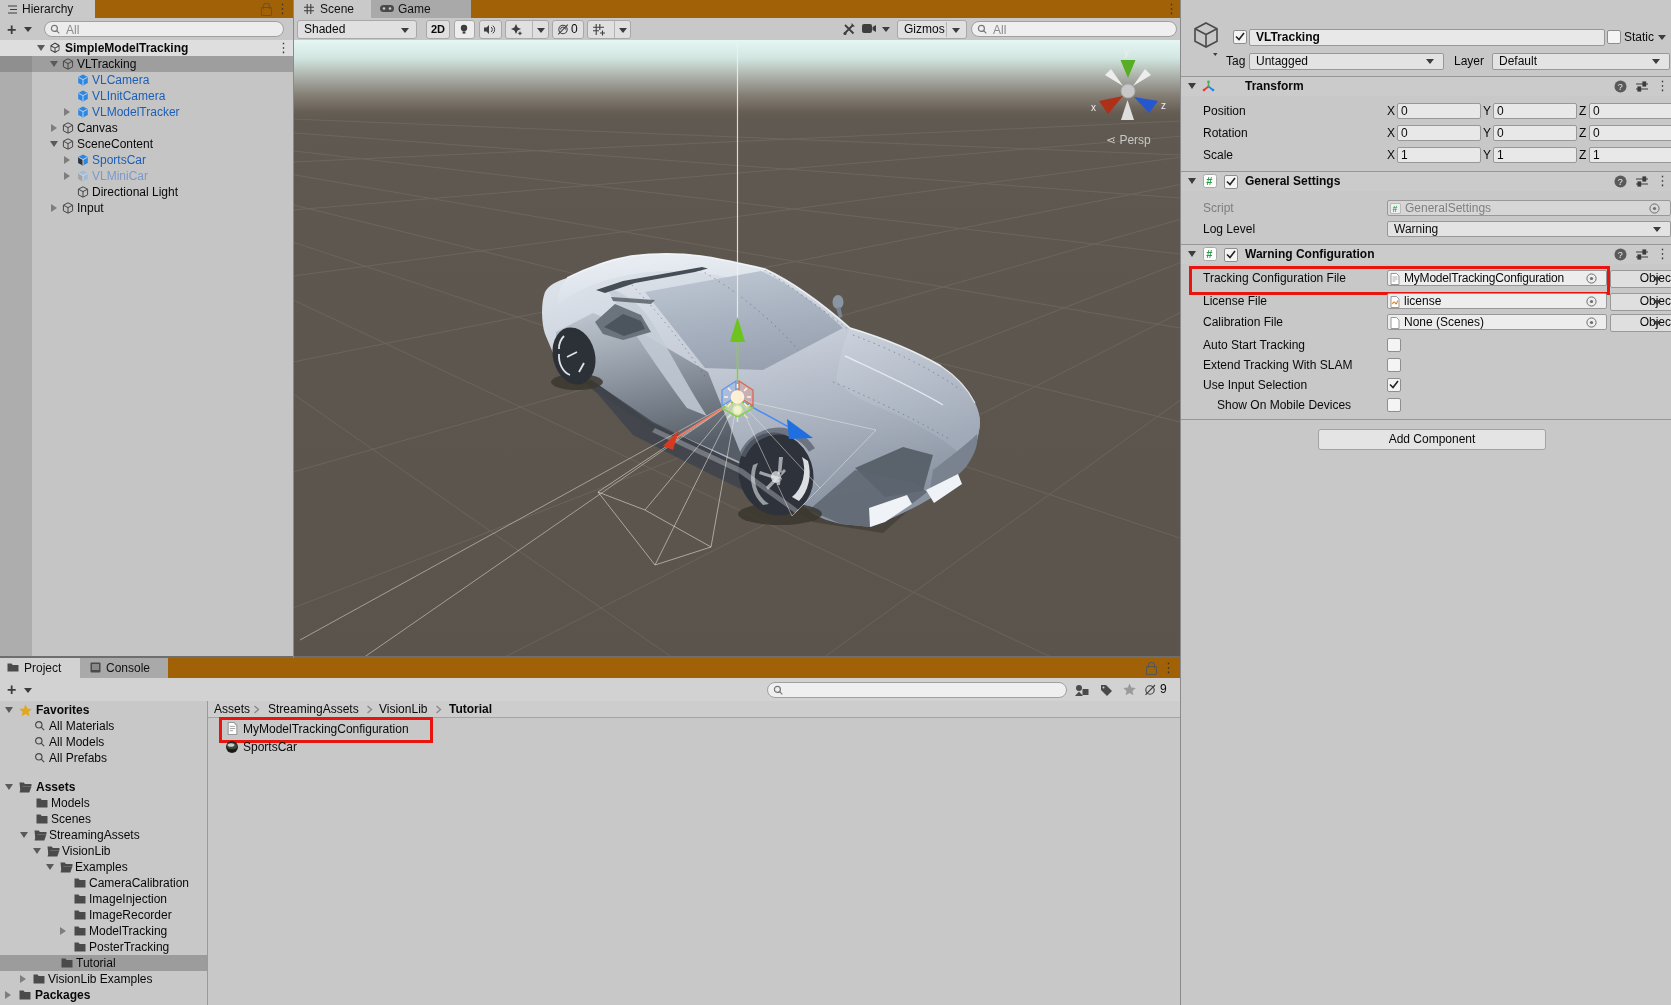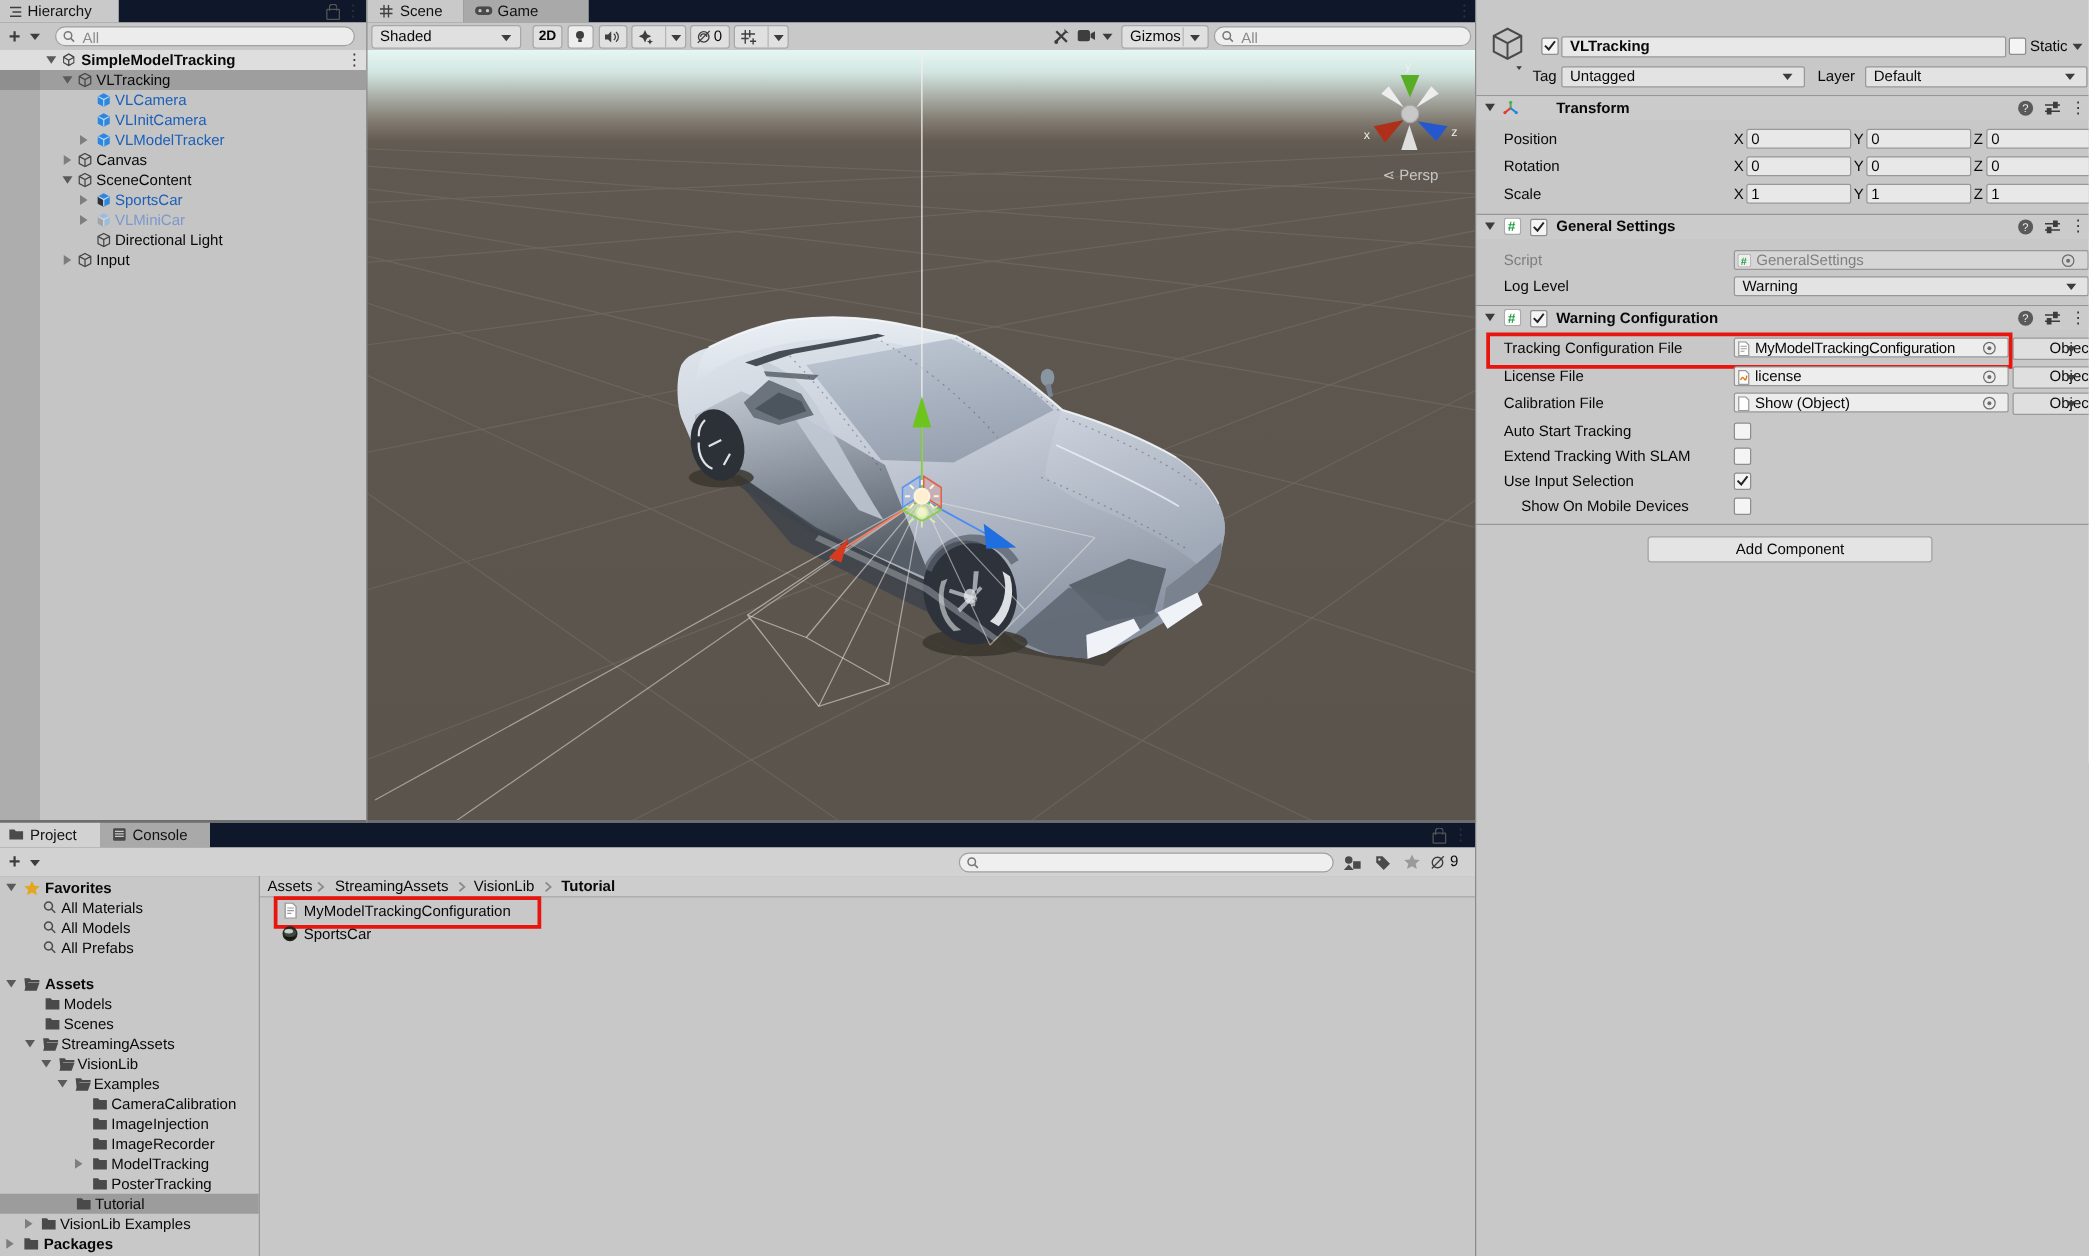--- a/index.html
+++ b/index.html
@@ -1,18 +1,18 @@
 <!DOCTYPE html>
 <html><head><meta charset="utf-8">
 <style>
 html,body{margin:0;padding:0}
 #root{position:relative;width:1671px;height:1005px;background:#C8C8C8;font-family:"Liberation Sans",sans-serif;font-size:12px;color:#090909;overflow:hidden}
 .abs{position:absolute}
 .row{position:absolute;height:16px;line-height:16px;white-space:nowrap}
-.tabbar{position:absolute;background:#0f172a}
+.tabbar{position:absolute;background:#a16207}
 .tab{position:absolute;top:0;height:100%;}
 .tab.on{background:#C9C9C9}
 .tab.off{background:#A9A9A9}
 .tablabel{position:absolute;top:2px;font-size:12px;color:#111}
 .tri-d{width:0;height:0;border-left:4.5px solid transparent;border-right:4.5px solid transparent;border-top:6px solid #5A5A5A;position:absolute}
 .tri-r{width:0;height:0;border-top:4.5px solid transparent;border-bottom:4.5px solid transparent;border-left:6px solid #7E7E7E;position:absolute}
 .dd{width:0;height:0;border-left:4px solid transparent;border-right:4px solid transparent;border-top:5px solid #3C3C3C;position:absolute}
 .dots:before{content:"\22EE";font-size:13px;color:#333}
 .lock{position:absolute;width:9px;height:7px;border:1px solid #555;border-radius:1px}
 .lock:before{content:"";position:absolute;left:1px;top:-5px;width:5px;height:5px;border:1px solid #555;border-bottom:none;border-radius:3px 3px 0 0}
@@ -597,21 +597,21 @@
           </svg>
   </div>
   <div class="objbtn" style="left:429px;top:0px;width:52px">Object<div class="dd" style="left:42px;top:6px"></div></div>
  </div>
  <div class="row" style="left:0;top:314px;width:490px">
         <span class="abs" style="left:22px">Calibration File</span>
   <div class="field" style="left:206px;top:0px;width:212px;background:#EDEDED">
    <svg class="abs" style="left:2px;top:2px" width="10" height="12" viewBox="0 0 10 12">
             <path d="M1 .5h5.5L9 3v8.5H1z" fill="#FFF" stroke="#999"></path>
           </svg>
-   <span style="margin-left:13px">Show (Object)</span>
+   <span style="margin-left:13px">None (Scenes)</span>
    <svg class="abs" style="left:198px;top:2px" width="11" height="11" viewBox="0 0 11 11">
             <circle cx="5.5" cy="5.5" r="4.6" fill="none" stroke="#6E6E6E"></circle>
             <circle cx="5.5" cy="5.5" r="1.6" fill="#6E6E6E"></circle>
           </svg>
   </div>
   <div class="objbtn" style="left:429px;top:0px;width:52px">Object<div class="dd" style="left:42px;top:6px"></div></div>
  </div>
  <div class="row" style="left:0;top:337px;width:490px">
         <span class="abs" style="left:22px">Auto Start Tracking</span>
         <div class="chk" style="left:206px;top:1px"></div>

